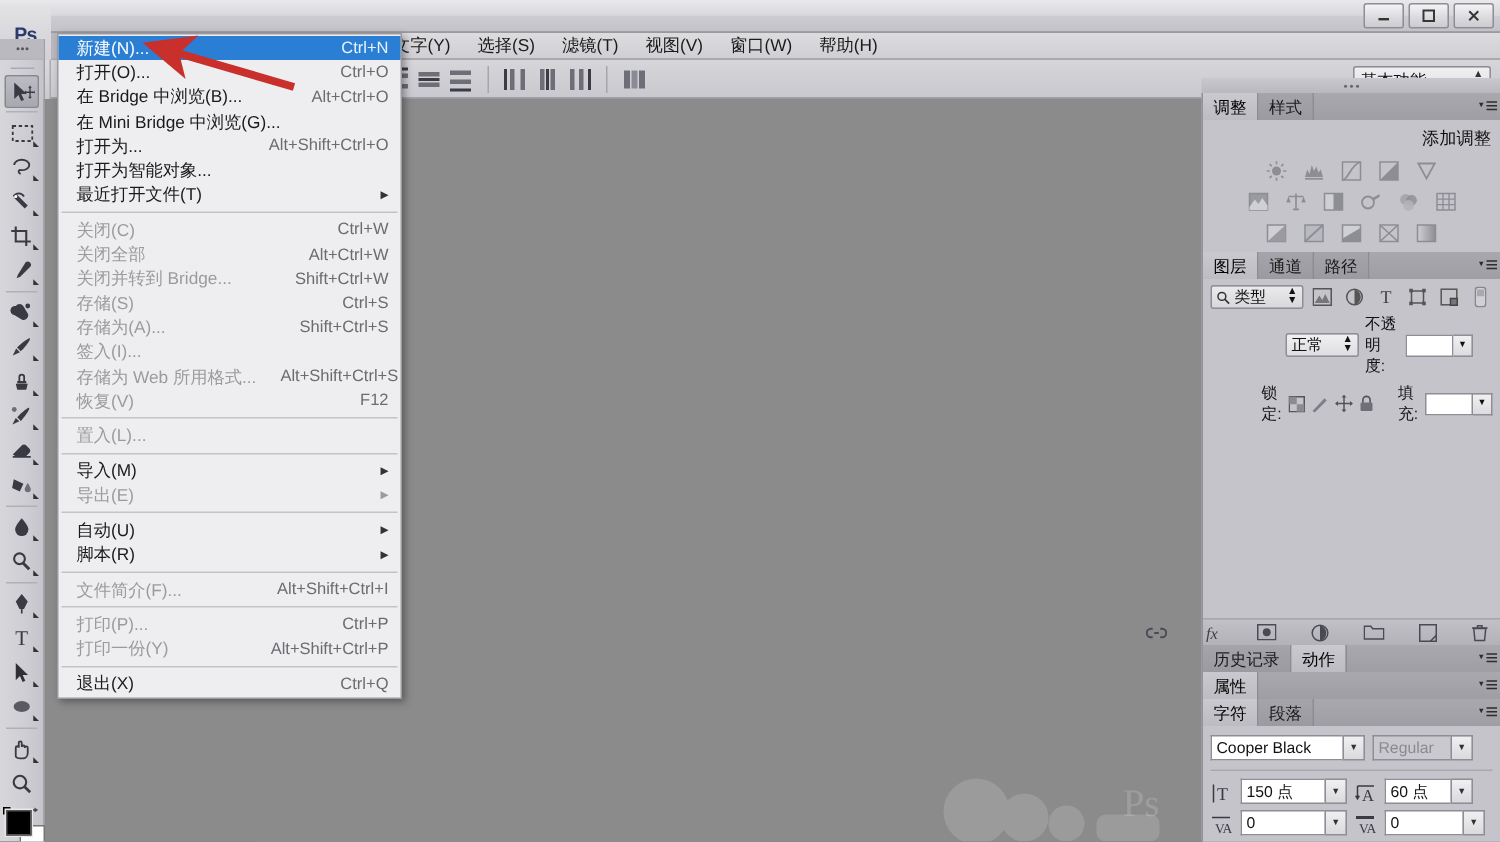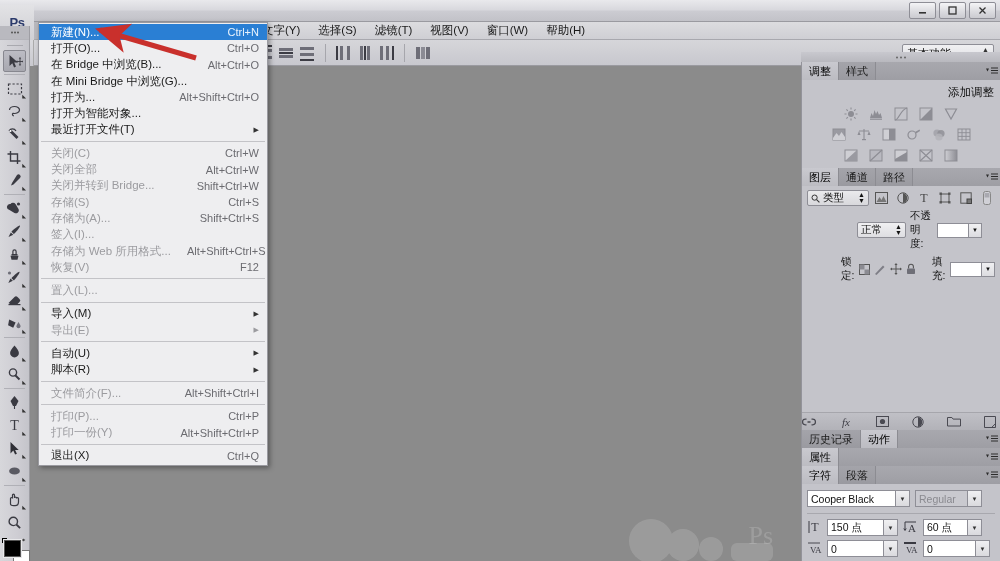--- a/index.html
+++ b/index.html
@@ -192,26 +192,26 @@
     height: 15px; font-size: 10.5px; display: flex; align-items: center; padding: 0 3px;
   }
   .spinner {
     width: 13px; height: 15px; border: 1px solid #8e8e96; border-left: none;
     background: linear-gradient(to bottom, #f0f0f2, #dcdce0);
     display: flex; align-items: center; justify-content: center; font-size: 6px;
   }
   .layers-list { background: #c4c4ca; height: 124px; }
   .lp-bottom {
     height: 18px; background: linear-gradient(to bottom, #c0c0c6, #b2b2b8);
-    display: flex; align-items: center; justify-content: flex-start; gap: 23px; padding-right: 8px;
+    display: flex; align-items: center; justify-content: flex-end; gap: 23px; padding-right: 8px;
     border-top: 1px solid #a6a6ac;
   }
 
   
-  .ch-row { display: flex; align-items: flex-start; gap: 5px; padding: 2px 5px; }
+  .ch-row { display: flex; align-items: flex-end; gap: 5px; padding: 2px 5px; }
   .ch-lbl { width: 15px; height: 15px; display:flex; align-items:center; justify-content:center; }
   .fld {
     display: flex; align-items: stretch; height: 17px;
   }
   .fld input {
     border: 1px solid #8e8e96; border-right: none; background: #fff;
     font-size: 10.5px; padding: 0 3px; width: 72px; height: 17px;
     font-family: "Liberation Sans", sans-serif; color: #111;
   }
   .fld input.dim { background: #c9c9cf; color: #8a8a90; }

